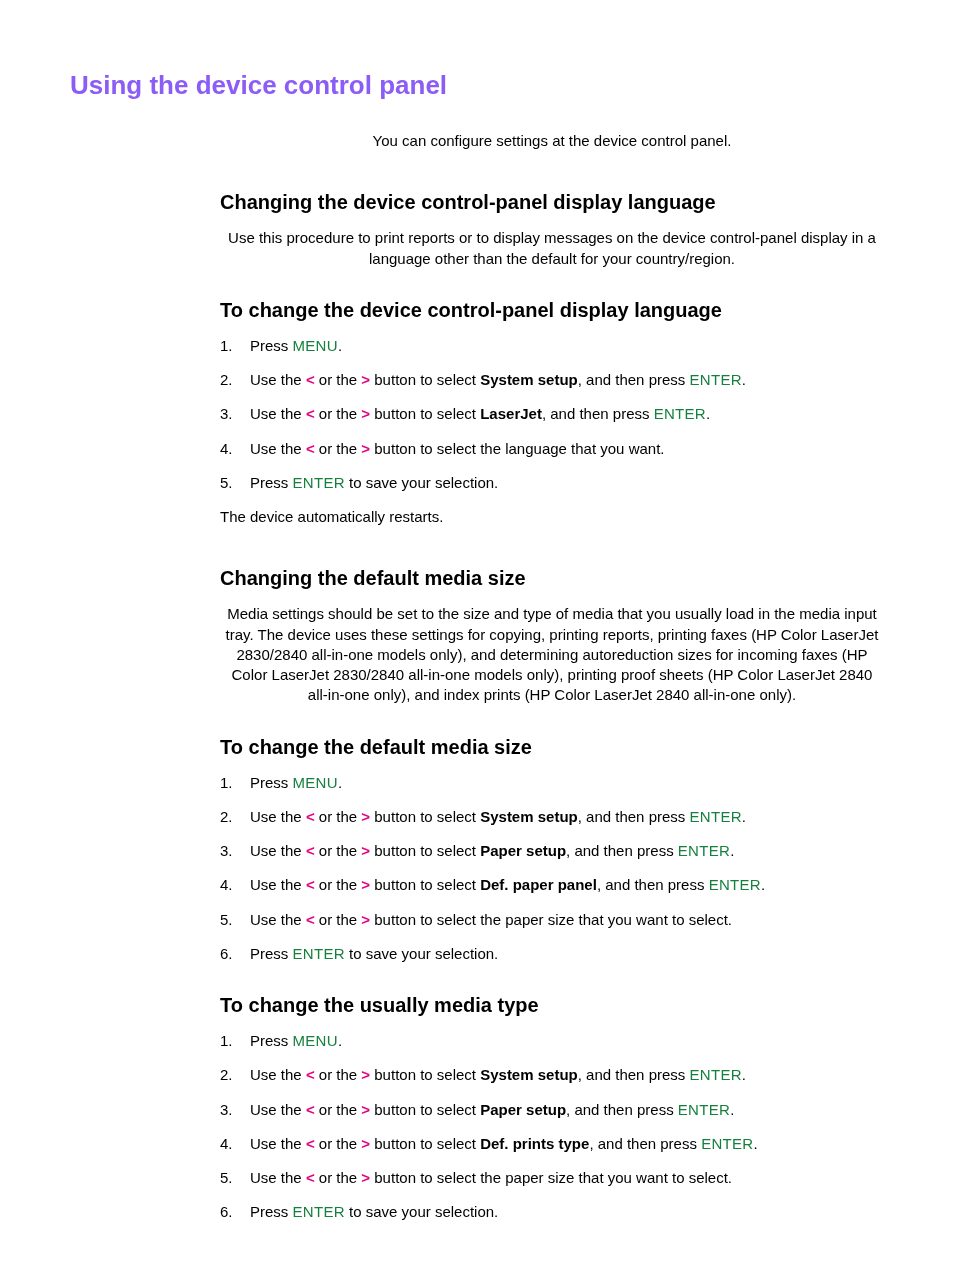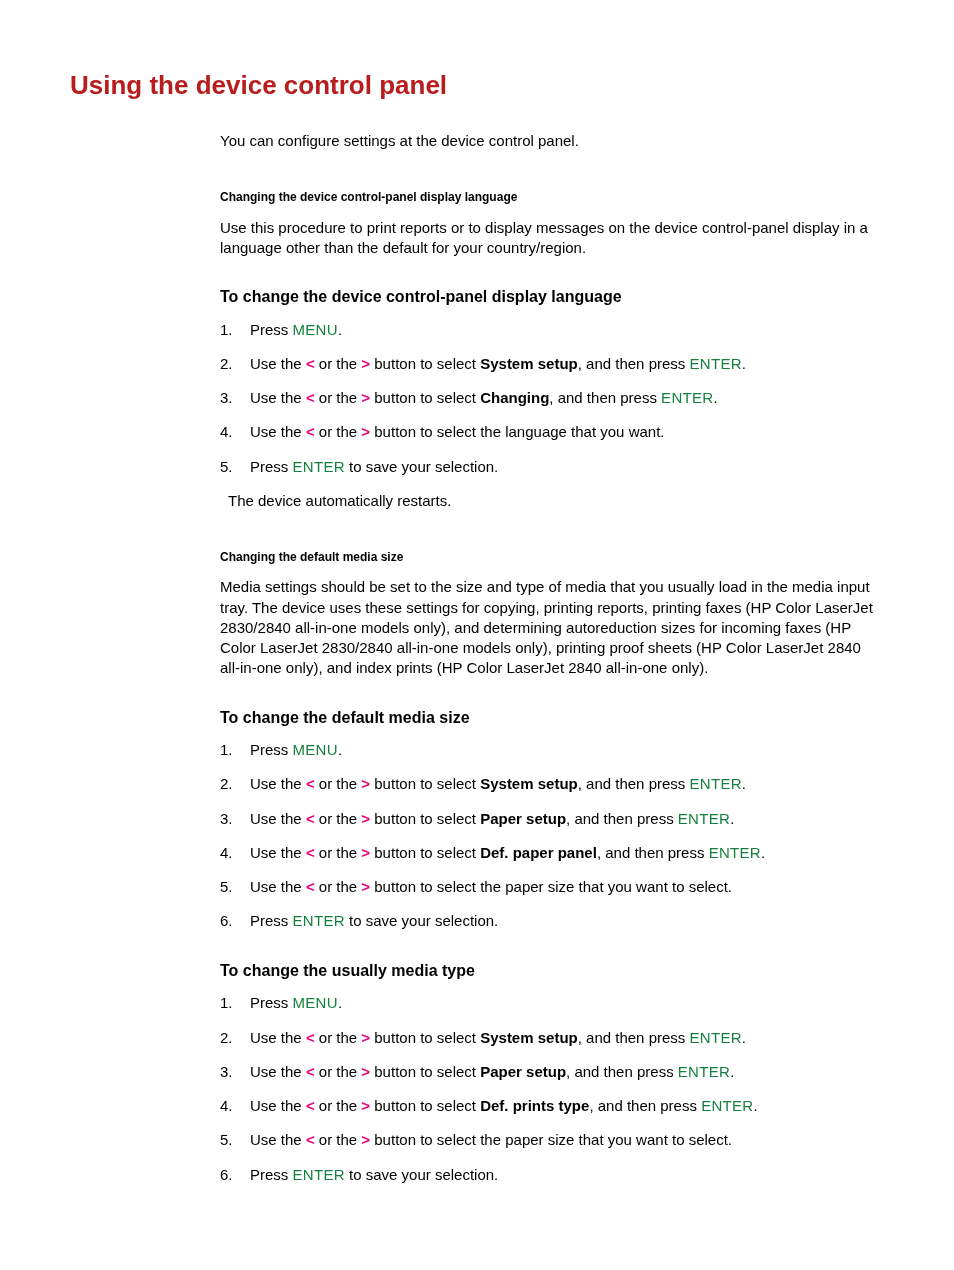--- a/index.html
+++ b/index.html
@@ -6,43 +6,44 @@
     font-family: Arial, Helvetica, sans-serif;
     font-size: 15px;
     color: #000;
     margin: 0;
     padding: 68px 70px 50px 70px;
     width: 954px;
     box-sizing: border-box;
     line-height: 1.35;
   }
   h1.page-title {
-    color: #b91c1c;
+    color: #8b5cf6;
     font-size: 26px;
     font-weight: bold;
     margin: 0 0 28px 0;
   }
   .content {
     margin-left: 150px;
   }
   h2.section {
-    font-size: 12px;
+    font-size: 20px;
     font-weight: bold;
     margin: 38px 0 12px 0;
   }
   h3.subsection {
-    font-size: 16px;
+    font-size: 20px;
     font-weight: bold;
     margin: 28px 0 12px 0;
   }
   p.body {
     margin: 0 0 14px 0;
+    text-align: center;
   }
   p.note {
-    margin: 14px 0 0 8px;
+    margin: 14px 0 0 0;
   }
   ol {
     margin: 0;
     padding-left: 0;
     list-style: none;
     counter-reset: step;
   }
   ol li {
     counter-increment: step;
     margin-bottom: 14px;
@@ -89,21 +90,21 @@
 
   <p class="body">You can configure settings at the device control panel.</p>
 
   <h2 class="section">Changing the device control-panel display language</h2>
   <p class="body">Use this procedure to print reports or to display messages on the device control-panel display in a language other than the default for your country/region.</p>
 
   <h3 class="subsection">To change the device control-panel display language</h3>
   <ol>
     <li><span>Press </span><span class="key">Menu</span><span>.</span></li>
     <li><span>Use the </span><span class="btn">&lt;</span><span> or the </span><span class="btn">&gt;</span><span> button to select </span><span class="bold">System setup</span><span>, and then press </span><span class="key">Enter</span><span>.</span></li>
-    <li><span>Use the </span><span class="btn">&lt;</span><span> or the </span><span class="btn">&gt;</span><span> button to select </span><span class="bold">Changing</span><span>, and then press </span><span class="key">Enter</span><span>.</span></li>
+    <li><span>Use the </span><span class="btn">&lt;</span><span> or the </span><span class="btn">&gt;</span><span> button to select </span><span class="bold">LaserJet</span><span>, and then press </span><span class="key">Enter</span><span>.</span></li>
     <li><span>Use the </span><span class="btn">&lt;</span><span> or the </span><span class="btn">&gt;</span><span> button to select the language that you want.</span></li>
     <li><span>Press </span><span class="key">Enter</span><span> to save your selection.</span></li>
   </ol>
   <p class="note">The device automatically restarts.</p>
 
   <h2 class="section">Changing the default media size</h2>
   <p class="body">Media settings should be set to the size and type of media that you usually load in the media input tray. The device uses these settings for copying, printing reports, printing faxes (HP Color LaserJet 2830/2840 all-in-one models only), and determining autoreduction sizes for incoming faxes (HP Color LaserJet 2830/2840 all-in-one models only), printing proof sheets (HP Color LaserJet 2840 all-in-one only), and index prints (HP Color LaserJet 2840 all-in-one only).</p>
 
   <h3 class="subsection">To change the default media size</h3>
   <ol>

